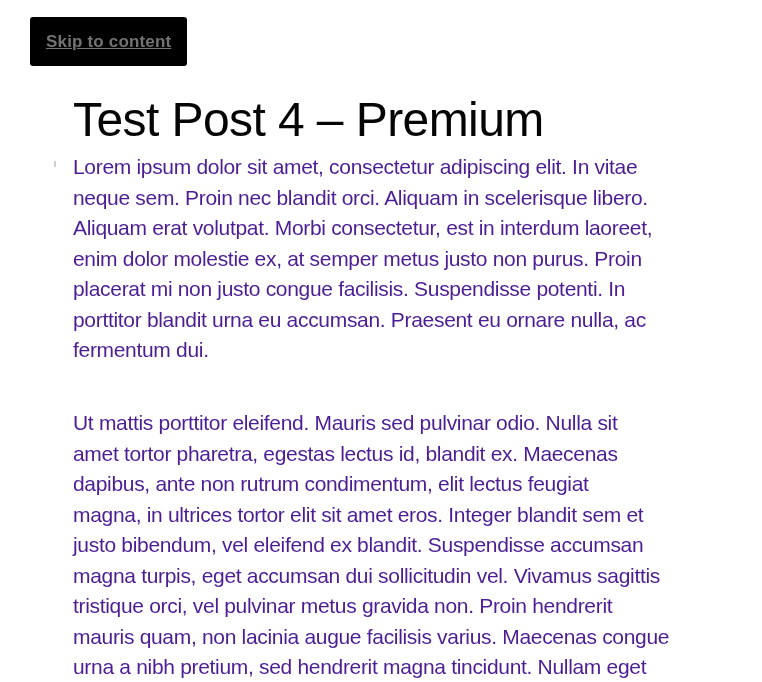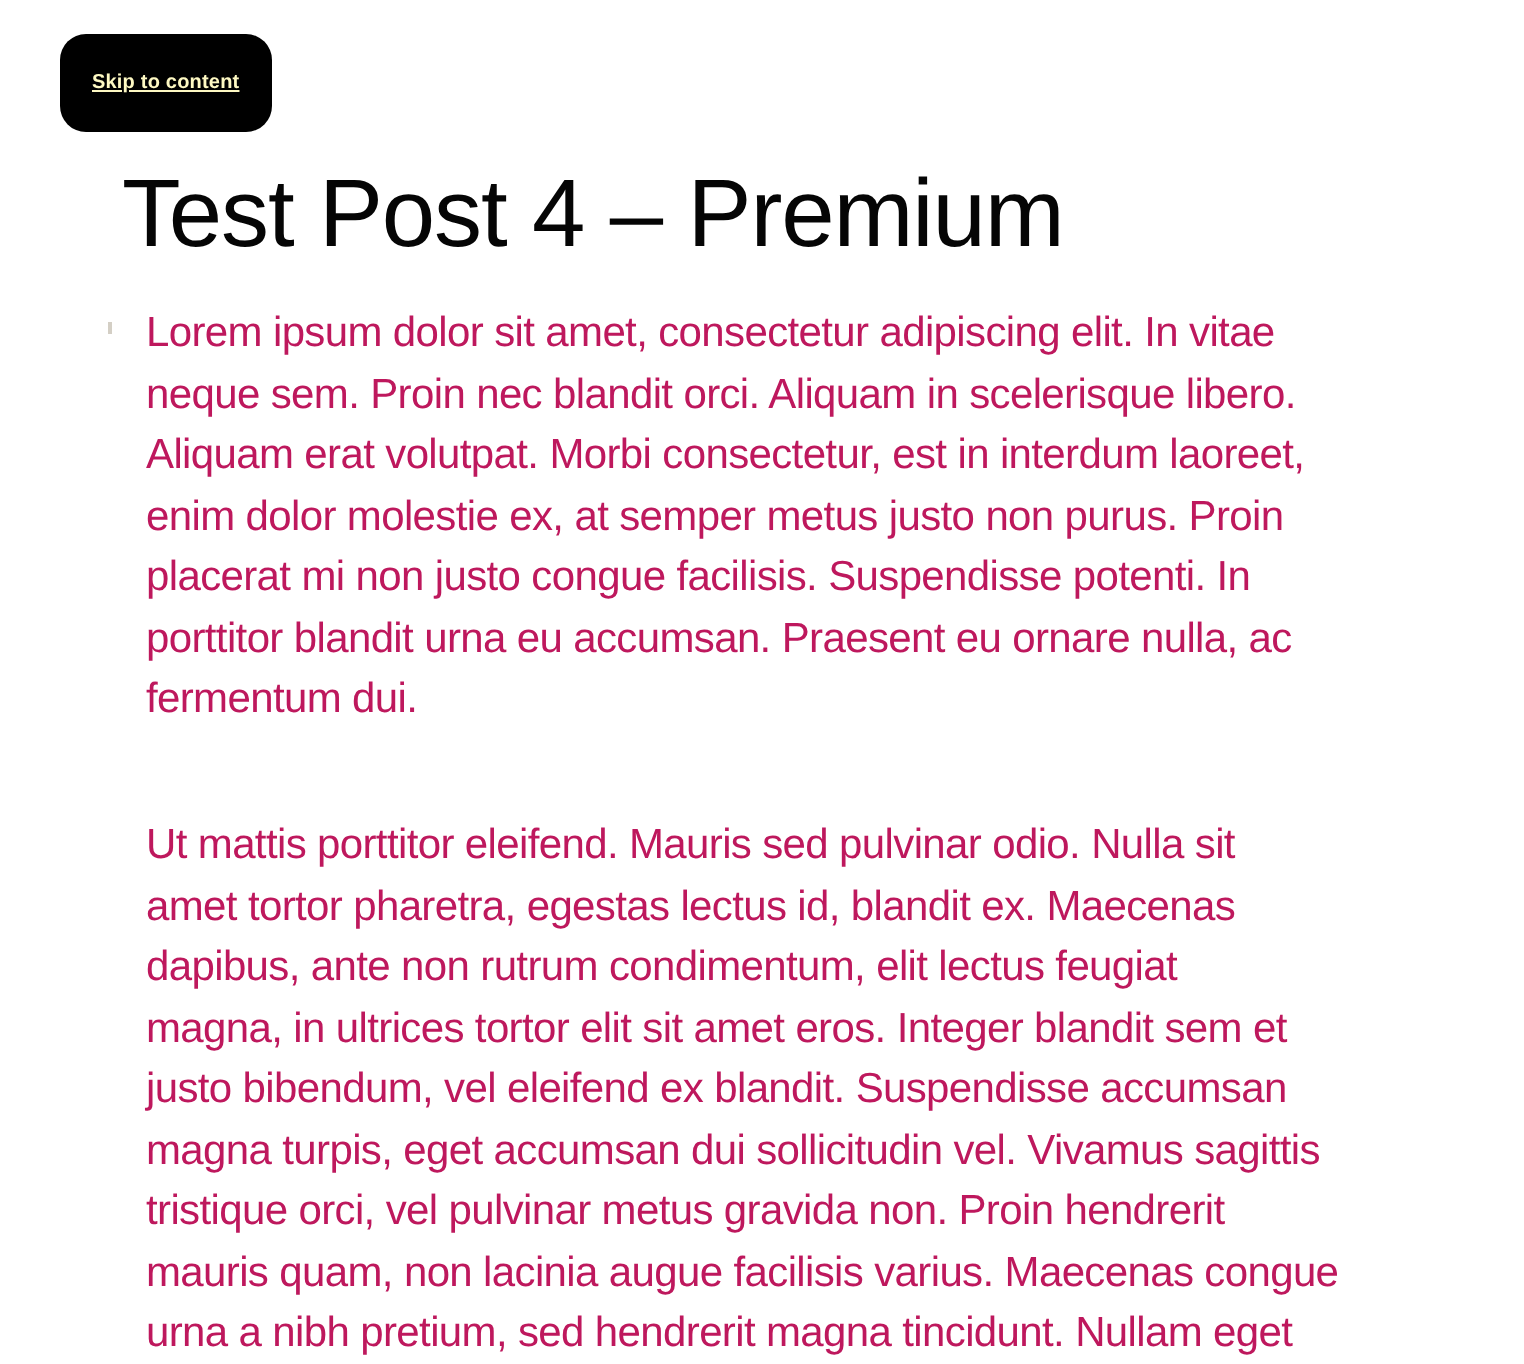--- a/index.html
+++ b/index.html
@@ -14,57 +14,57 @@
     position: relative;
     font-family: "Liberation Sans", sans-serif;
   }
 
   
   .skip-btn {
     position: absolute;
     left: 30px;
     top: 17px;
     background: #000000;
-    color: #fef9c3;
+    color: #737373;
     border: none;
-    border-radius: 13px;
+    border-radius: 3px;
     padding: 15px 16px;
     font-family: "Liberation Sans", sans-serif;
-    font-size: 10px;
+    font-size: 17px;
     font-weight: 700;
     line-height: 19px;
     letter-spacing: 0.01em;
     cursor: pointer;
     display: inline-block;
   }
 
   
   .post-title {
     position: absolute;
     left: 61px;
     top: 84px;
-    margin: 0;
+    margin: 12px;
     font-size: 48px;
     font-weight: 500;
     line-height: 48px;
     letter-spacing: -0.012em;
     color: #050505;
     white-space: nowrap;
   }
 
   
   .post-paragraph {
     position: absolute;
     left: 73px;
     margin: 0;
     width: 680px;
     font-size: 21px;
     line-height: 30.5px;
     letter-spacing: -0.015em;
-    color: #be185d;
+    color: #4c1d95;
     white-space: pre-line;
   }
   .para-1 { top: 152px; }
   .para-2 { top: 408px; }
 
   
   .stray-mark {
     position: absolute;
     left: 54px;
     top: 161px;

